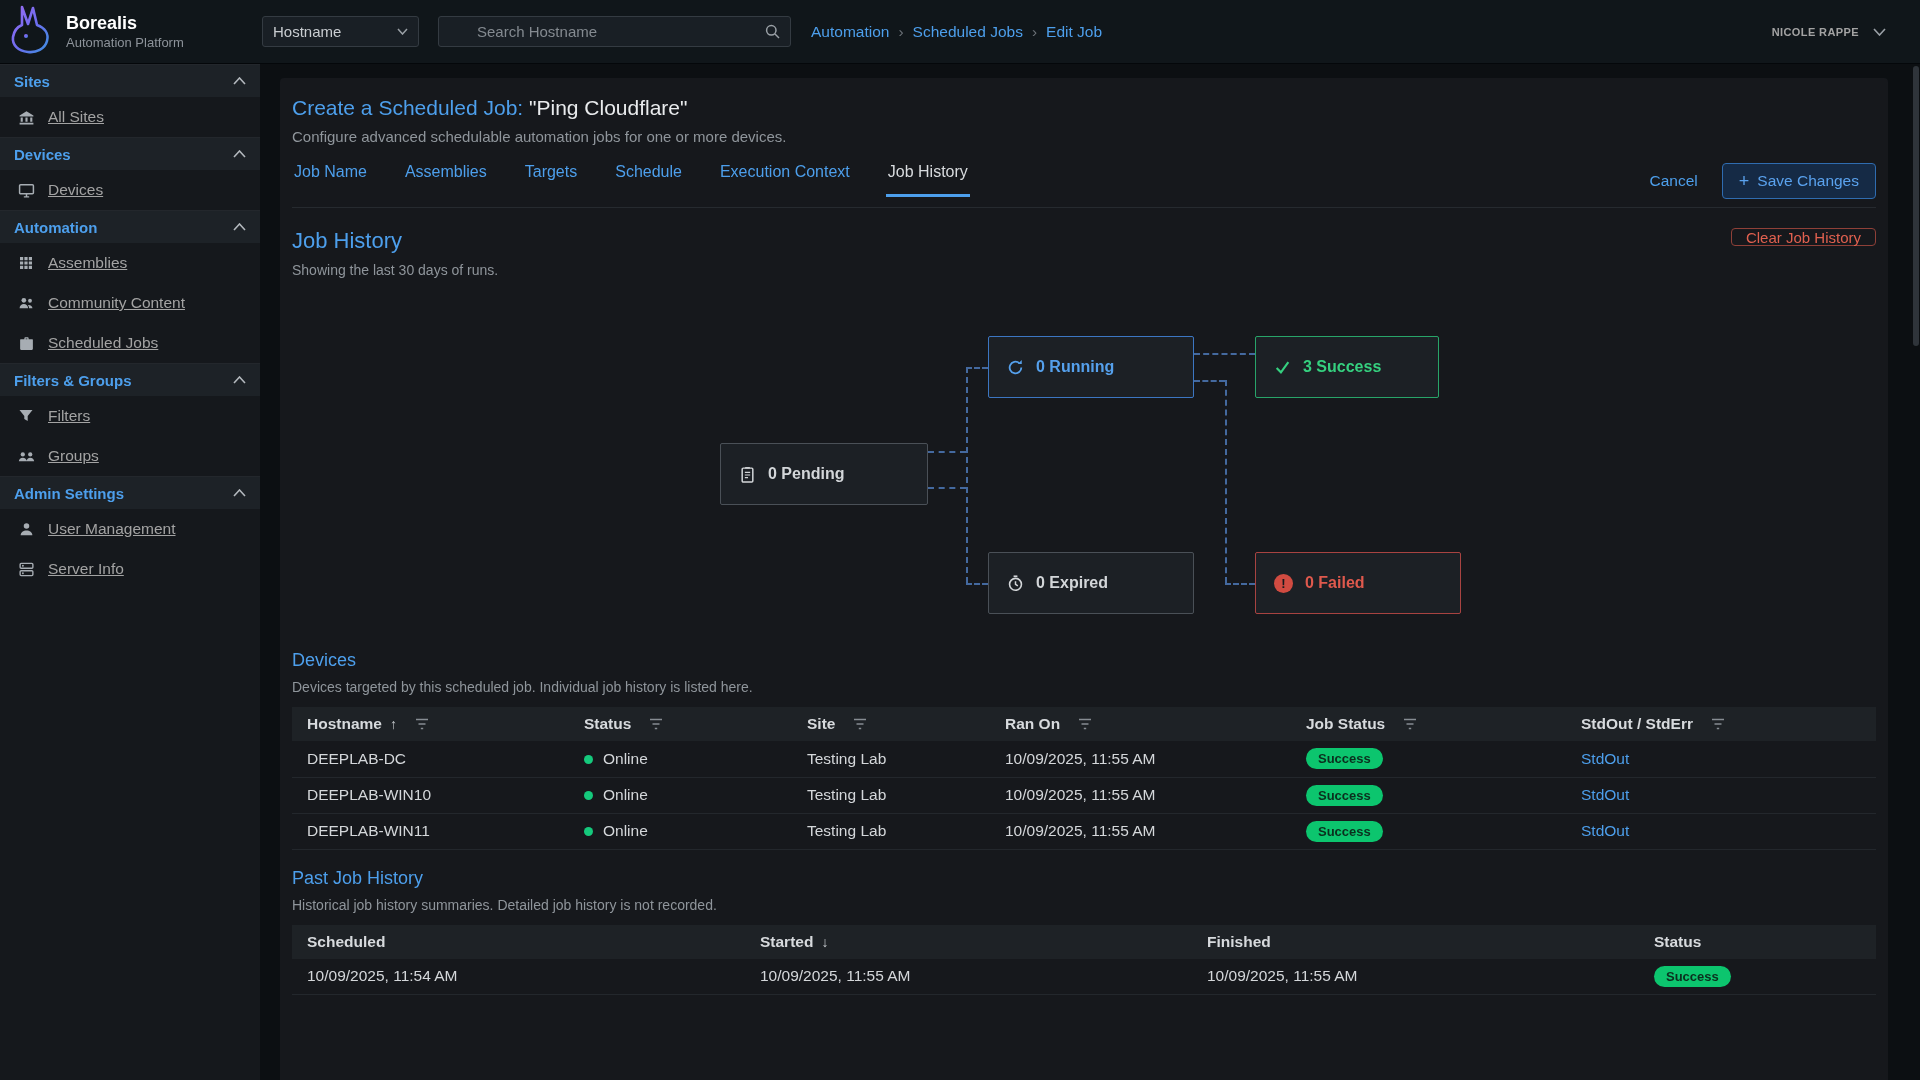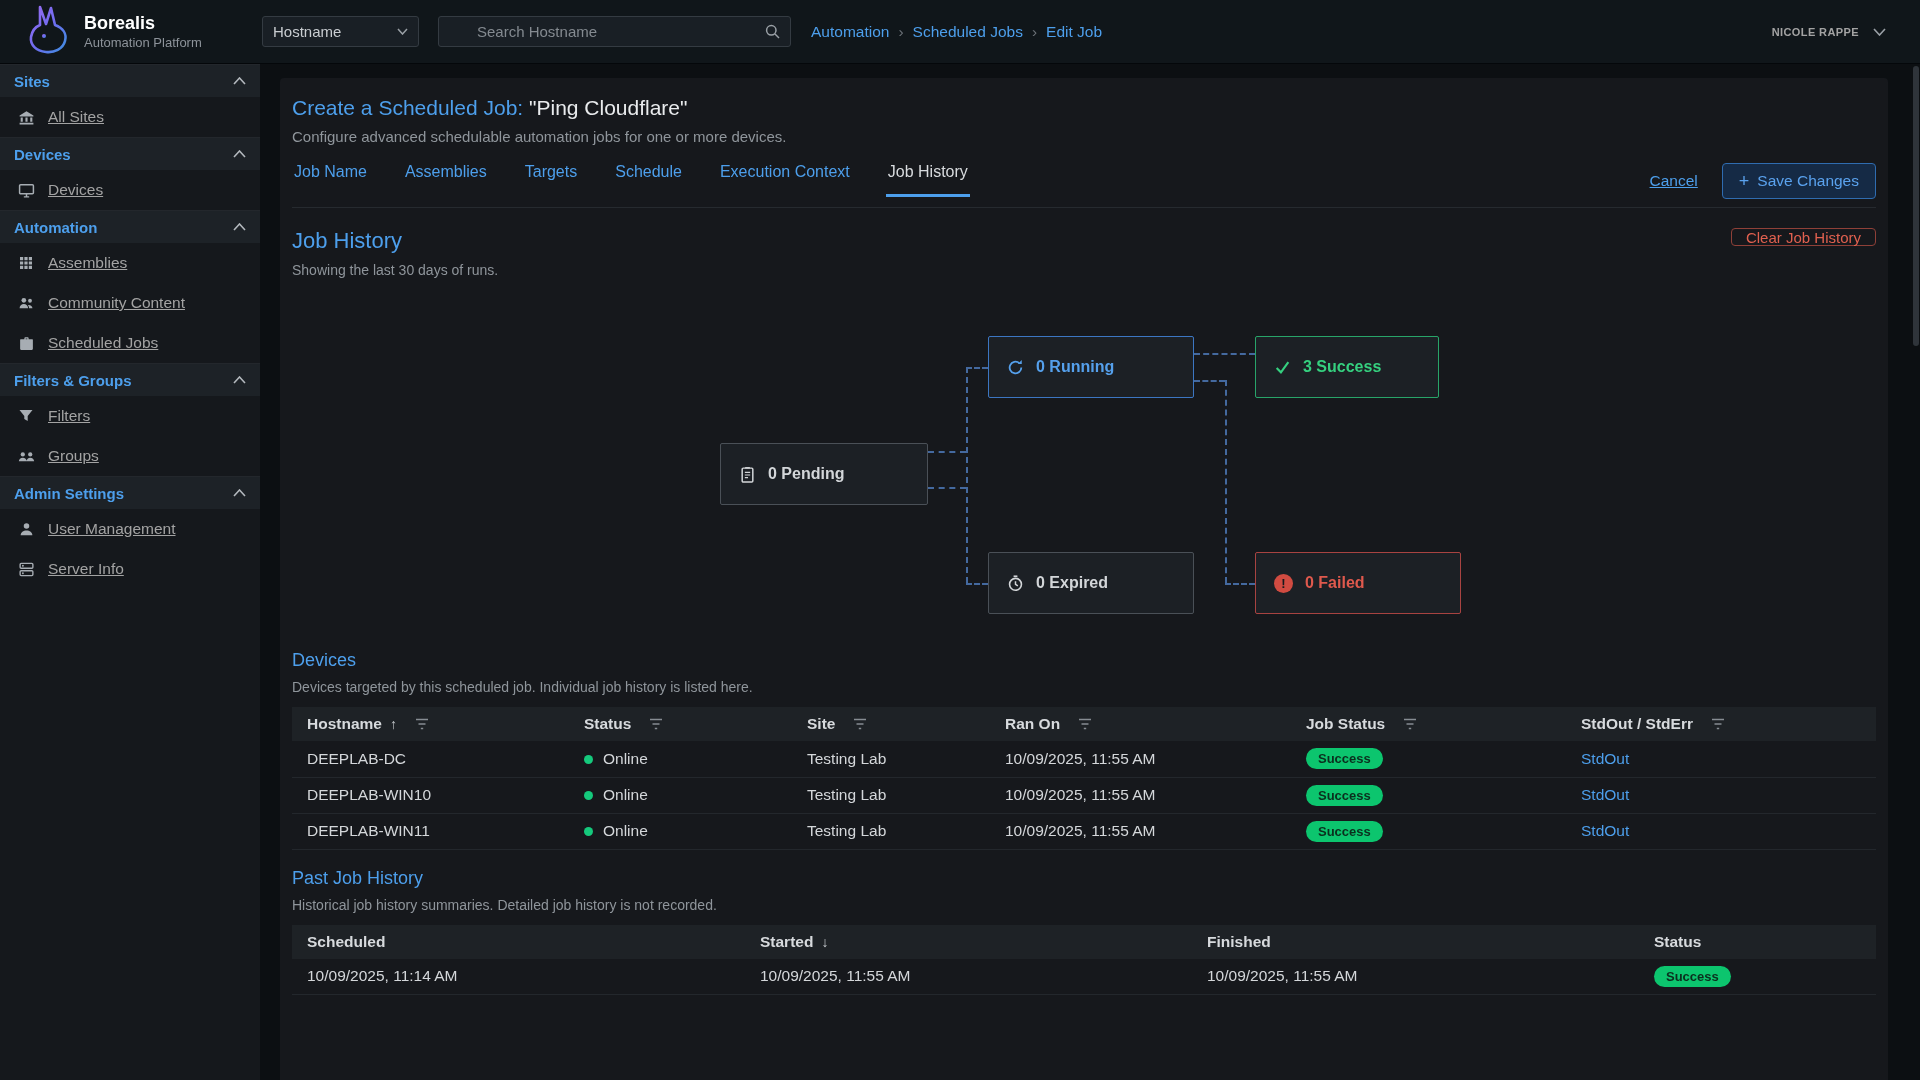--- a/index.html
+++ b/index.html
@@ -4,21 +4,21 @@
 <style>
   * { box-sizing: border-box; margin: 0; padding: 0; }
   html,body { width:1920px; height:1080px; overflow:hidden; }
   body {
     font-family: "Liberation Sans", "DejaVu Sans", sans-serif;
     background:#0c0f12; color:#d6d9dc; font-size:15px; position:relative;
   }
   
   .topbar{position:absolute;top:0;left:0;width:1920px;height:64px;background:#10161a;
     border-bottom:1px solid #04070a;display:flex;align-items:center;z-index:20;}
-  .brand{width:260px;display:flex;align-items:center;gap:10px;padding-left:24px;flex:0 0 260px;}
+  .brand{width:260px;display:flex;align-items:center;gap:10px;padding-left:6px;flex:0 0 260px;}
   .brand-text{display:flex;flex-direction:column;line-height:1.2;}
   .brand-name{font-size:18px;font-weight:700;color:#ffffff;}
   .brand-sub{font-size:13px;color:#8d939a;}
   .hostname-select{margin-left:2px;width:157px;height:31px;background:#191f25;border:1px solid #343b42;
     border-radius:3px;display:flex;align-items:center;justify-content:space-between;padding:0 10px;
     color:#c9cdd1;font-size:15px;cursor:pointer;}
   .search-box{margin-left:19px;width:353px;height:31px;background:#191f25;border:1px solid #343b42;
     border-radius:3px;display:flex;align-items:center;padding:0 10px;}
   .search-box input{flex:1;background:transparent;border:none;outline:none;color:#c9cdd1;
     font-size:15px;font-family:inherit;margin-left:28px;}
@@ -46,21 +46,21 @@
   .page-title{font-size:21px;}
   .title-accent{color:#4d9fec;}
   .title-name{color:#e9ebed;}
   .page-sub{margin-top:8px;font-size:15px;color:#8f959b;}
   .tabbar{margin-top:18px;display:flex;justify-content:space-between;align-items:flex-start;
     border-bottom:1px solid #262a2f;}
   .tabs{display:flex;gap:34px;}
   .tab{font-size:16px;color:#4d9fec;padding:0 2px 13px 2px;cursor:pointer;}
   .tab.active{color:#d8dbde;border-bottom:3px solid #4d9fec;margin-bottom:-1px;}
   .actions{display:flex;align-items:center;gap:24px;padding-bottom:8px;}
-  .cancel-link{color:#4d9fec;font-size:15.5px;cursor:pointer;text-decoration:underline;}
+  .cancel-link{color:#4d9fec;font-size:15.5px;cursor:pointer;}
   .save-btn{display:flex;align-items:center;gap:8px;height:36px;padding:0 16px;background:#152a45;
     border:1px solid #2f6cb0;border-radius:4px;color:#5aa2ee;font-size:15.5px;font-family:inherit;cursor:pointer;}
   .save-plus{font-size:18px;line-height:1;}
   .jh-head{margin-top:20px;display:flex;justify-content:space-between;align-items:flex-start;}
   .h-section{font-size:22px;font-weight:400;color:#4d9fec;}
   .small-gray{margin-top:8px;font-size:14px;color:#8f959b;}
   .clear-btn{height:18px;padding:0 14px;background:transparent;border:1px solid #8f4038;border-radius:4px;
     color:#e0604f;font-size:15px;font-family:inherit;cursor:pointer;}
   
   .flow{position:relative;margin-top:10px;height:350px;}
@@ -494,21 +494,21 @@
             <th><span class="th-inner">
                   <span>Finished</span>
                 </span></th>
             <th><span class="th-inner">
                   <span>Status</span>
                 </span></th>
           </tr>
         </thead>
         <tbody>
           <tr>
-            <td>10/09/2025, 11:14 AM</td>
+            <td>10/09/2025, 11:54 AM</td>
             <td>10/09/2025, 11:55 AM</td>
             <td>10/09/2025, 11:55 AM</td>
             <td><span class="badge">Success</span></td>
           </tr>
         </tbody>
       </table>
     </div>
 
   </div>
 </div>

